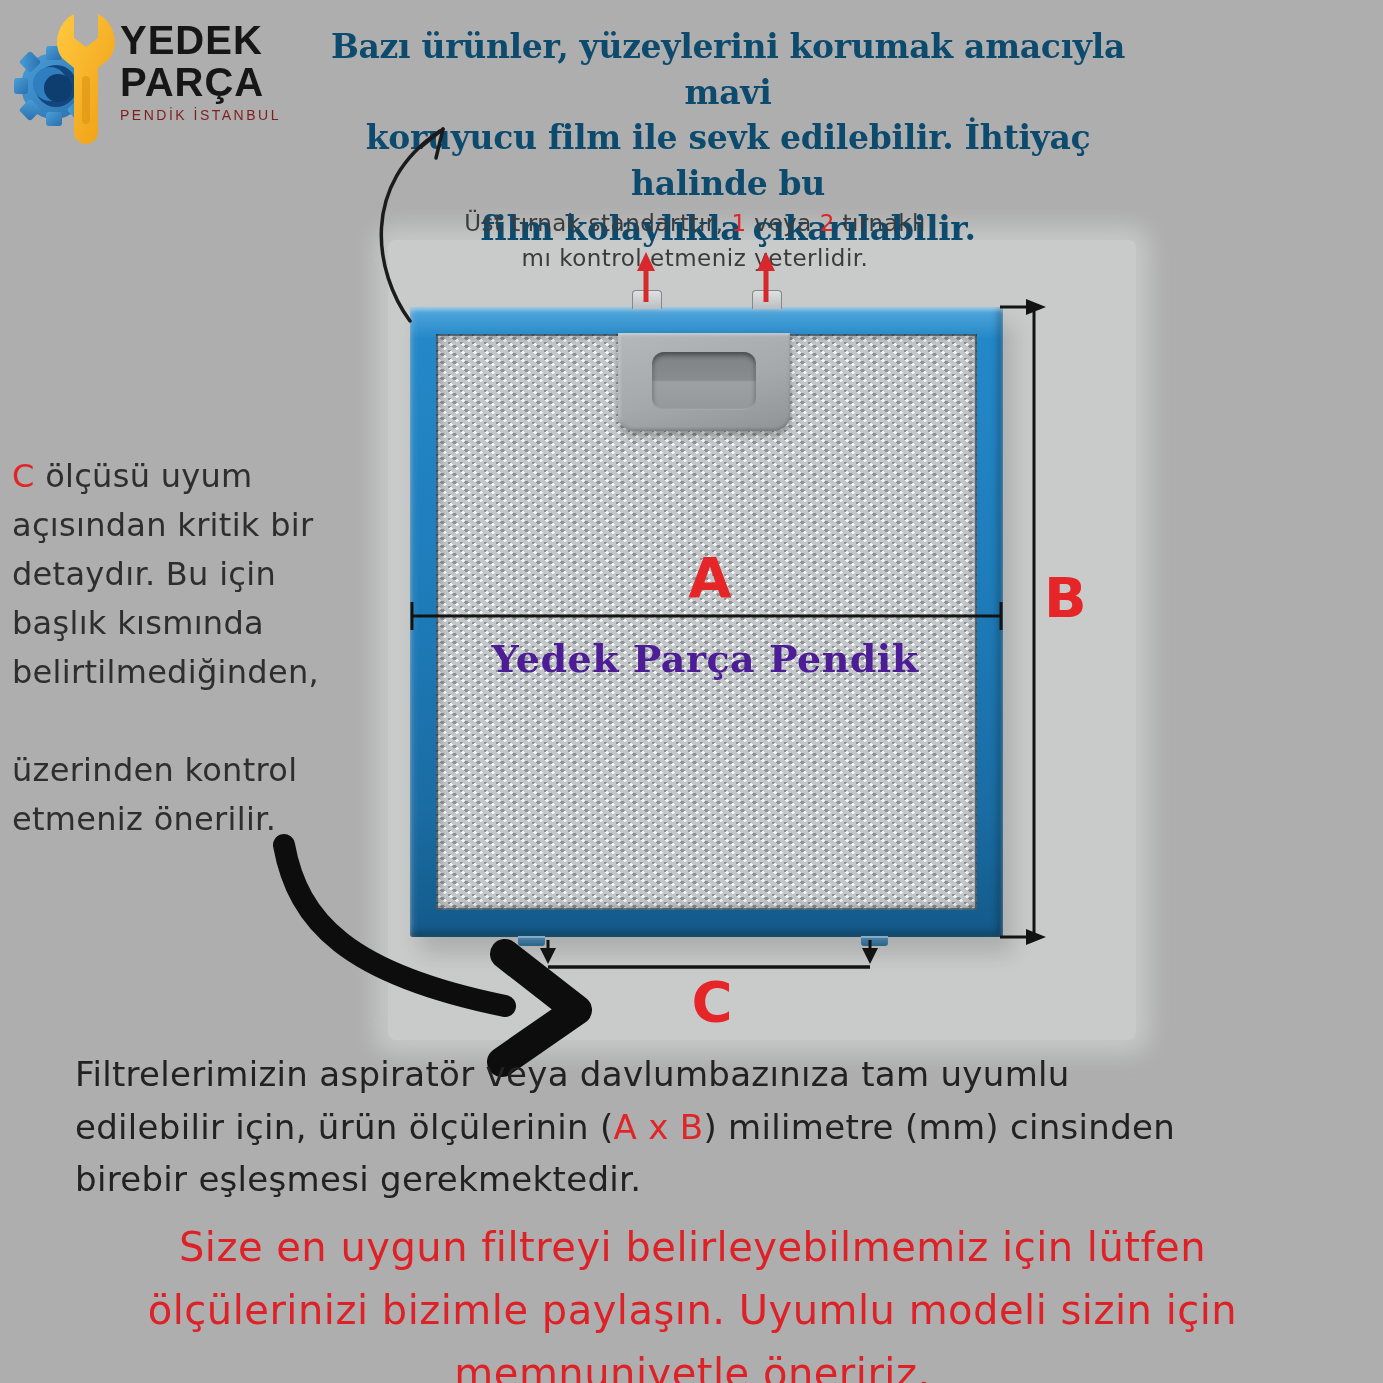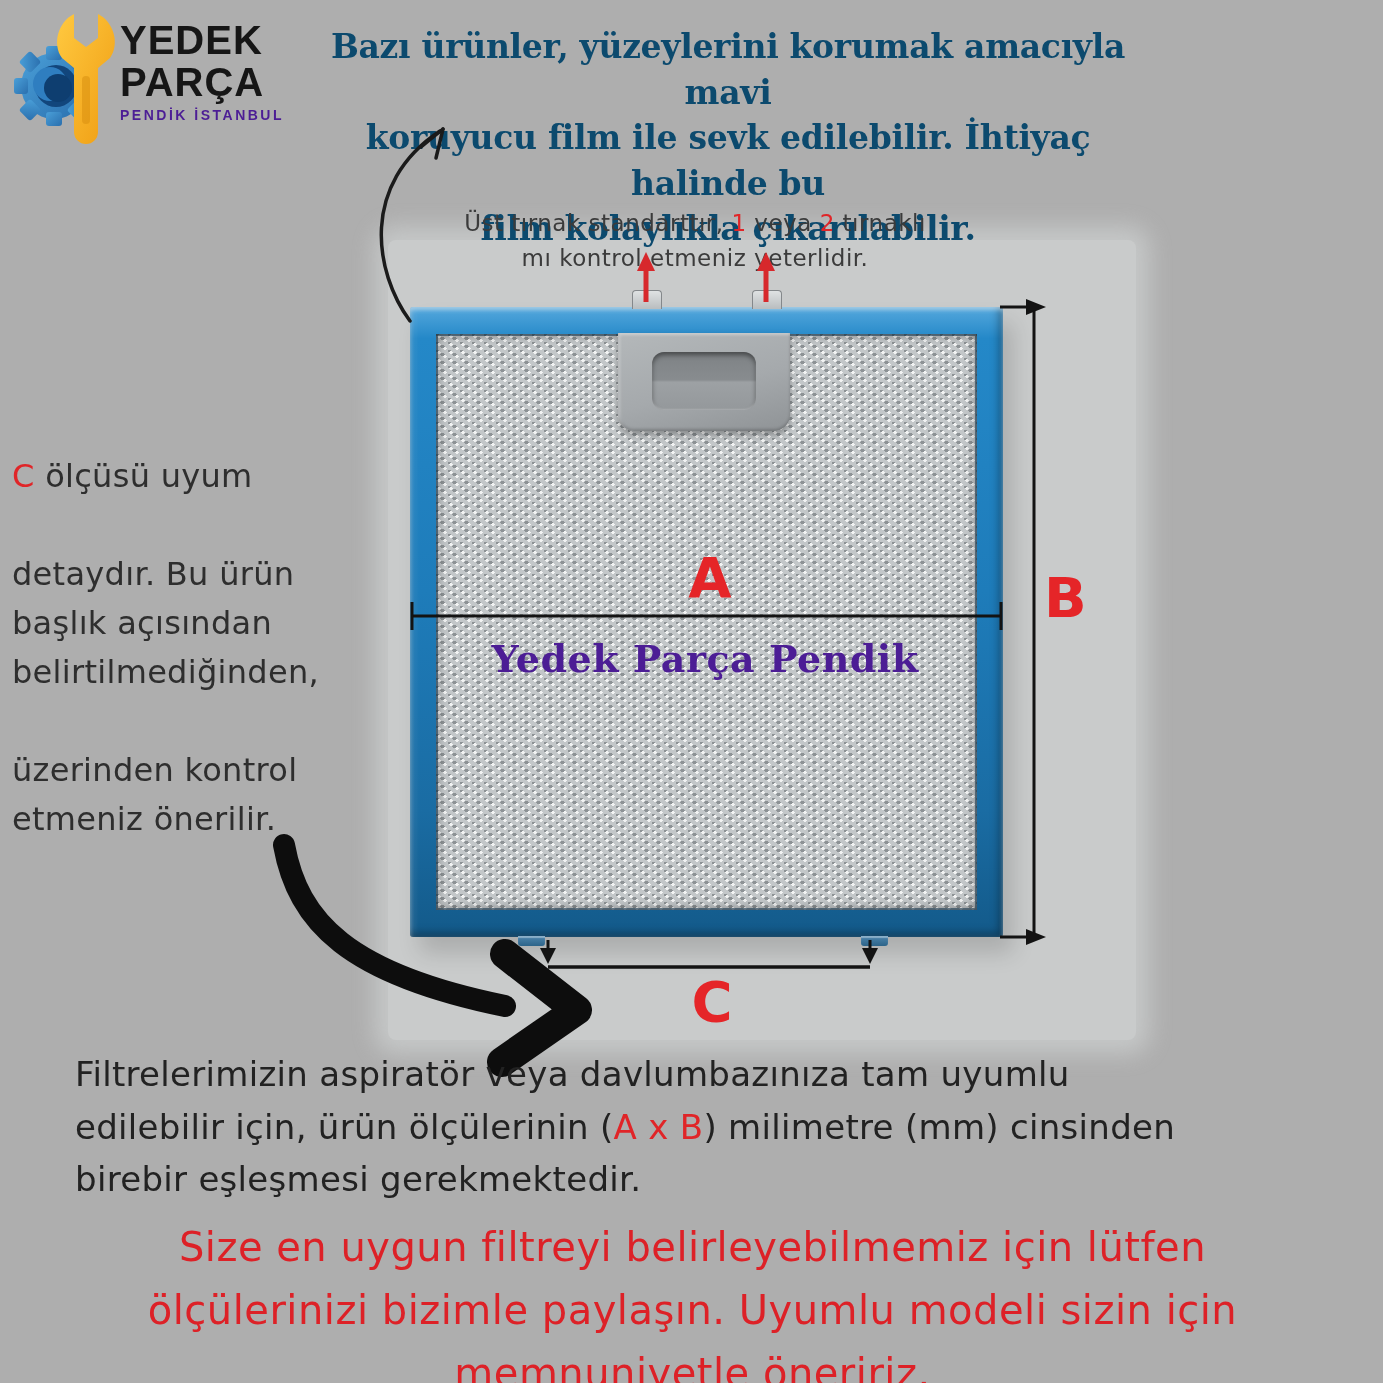--- a/index.html
+++ b/index.html
@@ -13,22 +13,22 @@
     position:absolute;left:388px;top:240px;width:748px;height:800px;
     background:#c9cbcb;border-radius:8px;
     box-shadow:0 0 22px 14px rgba(201,203,203,.85);
   }
   
   .logo{position:absolute;left:12px;top:6px;width:300px;height:150px;}
   .logo-icon{position:absolute;left:0;top:4px;}
   .logo-text{position:absolute;left:108px;top:14px;}
   .logo-line{font-family:"Liberation Sans",sans-serif;font-weight:900;font-size:40px;
     line-height:1.04;color:#161616;letter-spacing:1px;}
-  .logo-sub{margin-top:4px;font-family:"Liberation Sans",sans-serif;font-weight:700;
-    font-size:14px;color:#4c1d95;letter-spacing:2.5px;white-space:nowrap;}
+  .logo-sub{margin-top:4px;font-family:"Liberation Sans",sans-serif;font-weight:400;
+    font-size:14px;color:#7f1d1d;letter-spacing:2.5px;white-space:nowrap;}
   
   .headline{
     position:absolute;left:318px;top:24px;width:820px;text-align:center;
     font-family:"DejaVu Serif","Liberation Serif",serif;font-weight:700;
     font-size:33px;line-height:1.38;color:#0c4a6e;letter-spacing:-.3px;
   }
   
   .tab-note{
     position:absolute;left:440px;top:206px;width:510px;text-align:center;
     font-size:23px;line-height:1.5;color:#3b3b3b;letter-spacing:.5px;
@@ -166,23 +166,23 @@
     <span>film kolaylıkla çıkarılabilir.</span>
   </div>
 
   <div class="tab-note">
     <span>Üst tırnak standarttır, </span><span class="red">1</span><span> veya </span><span class="red">2</span><span> tırnaklı</span><br>
     <span>mı kontrol etmeniz yeterlidir.</span>
   </div>
 
   <div class="left-note">
     <span class="red">C</span><span> ölçüsü uyum</span><br>
-    <br>
-    <span>detaydır. Bu ürün</span><br>
-    <span>başlık açısından</span><br>
+    <span>açısından kritik bir</span><br>
+    <span>detaydır. Bu için</span><br>
+    <span>başlık kısmında</span><br>
     <span>belirtilmediğinden,</span><br>
     <br>
     <span>üzerinden kontrol</span><br>
     <span>etmeniz önerilir.</span>
   </div>
 
   <div class="frame">
     <div class="mesh"></div>
     <div class="tab-top" style="left:222px;"></div>
     <div class="tab-top" style="left:342px;"></div>

